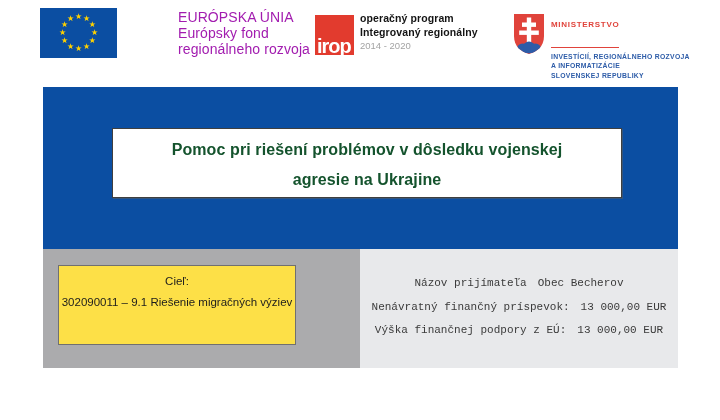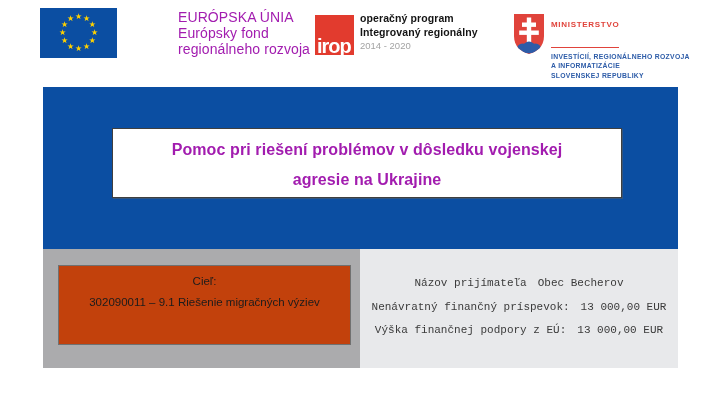--- a/index.html
+++ b/index.html
@@ -77,39 +77,39 @@
     position: absolute; left: 69px; top: 41px;
     width: 510px; height: 70px;
     background: #ffffff;
     border: 1px solid #3f3f3f;
     box-sizing: border-box;
     box-shadow: 1px 1px 0 rgba(100, 95, 80, 0.45);
     text-align: center;
   }
   .title-line {
     font-size: 16px; font-weight: bold;
-    line-height: 30px; color: #a21caf;
+    line-height: 30px; color: #14532d;
     letter-spacing: 0.1px;
   }
   .title-line.l1 { margin-top: 6px; }
 
   
   .panel-dark {
     left: 43px; top: 249px; width: 317px; height: 119px;
     background: #ababad;
   }
   .panel-light {
     left: 360px; top: 249px; width: 318px; height: 119px;
     background: #e8e9eb;
     text-align: center;
   }
   .goal-box {
     position: absolute; left: 15px; top: 16px;
-    width: 293px; height: 80px;
-    background: #c2410c;
+    width: 238px; height: 80px;
+    background: #fde047;
     border: 1px solid #707070;
     box-sizing: border-box;
     text-align: center;
     color: #1c1c1c;
   }
   .goal-label { font-size: 11.5px; margin-top: 8px; line-height: 14px; }
   .goal-lines { margin-top: 6px; font-size: 11.5px; line-height: 16.5px; }
   .fund-block { padding-top: 26px; }
   .fund-row {
     height: 23.5px; line-height: 16px;

